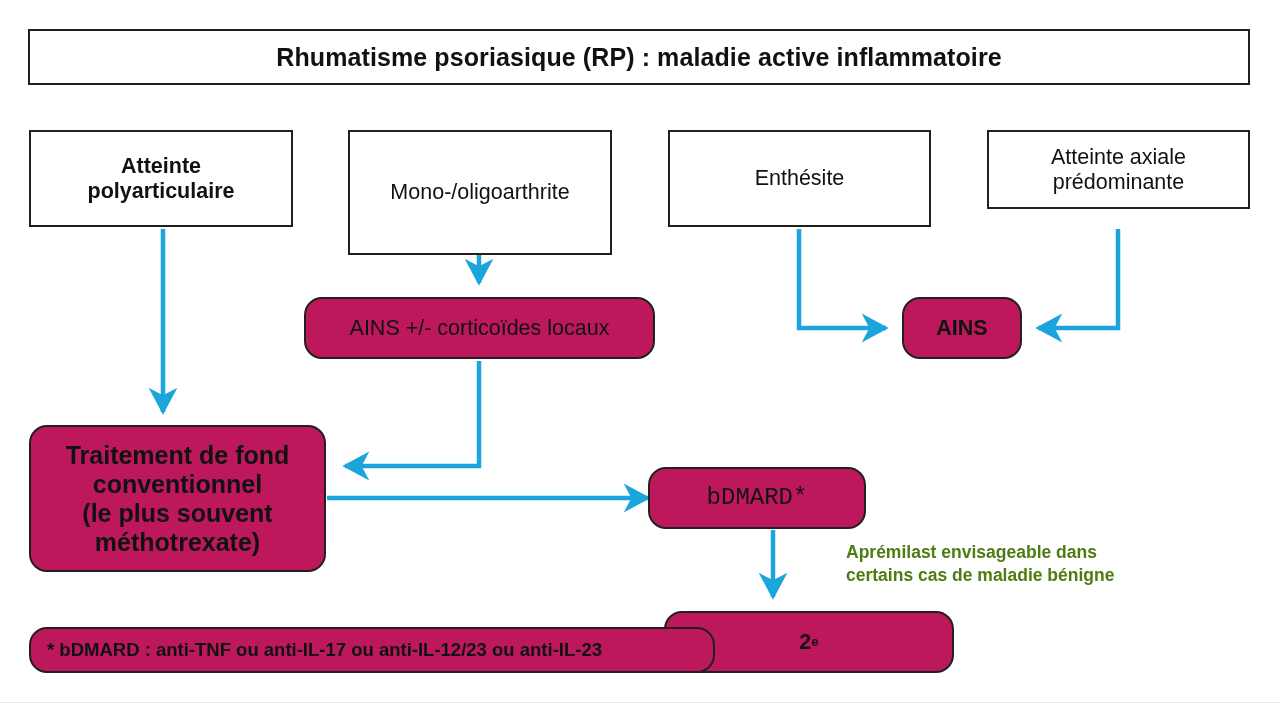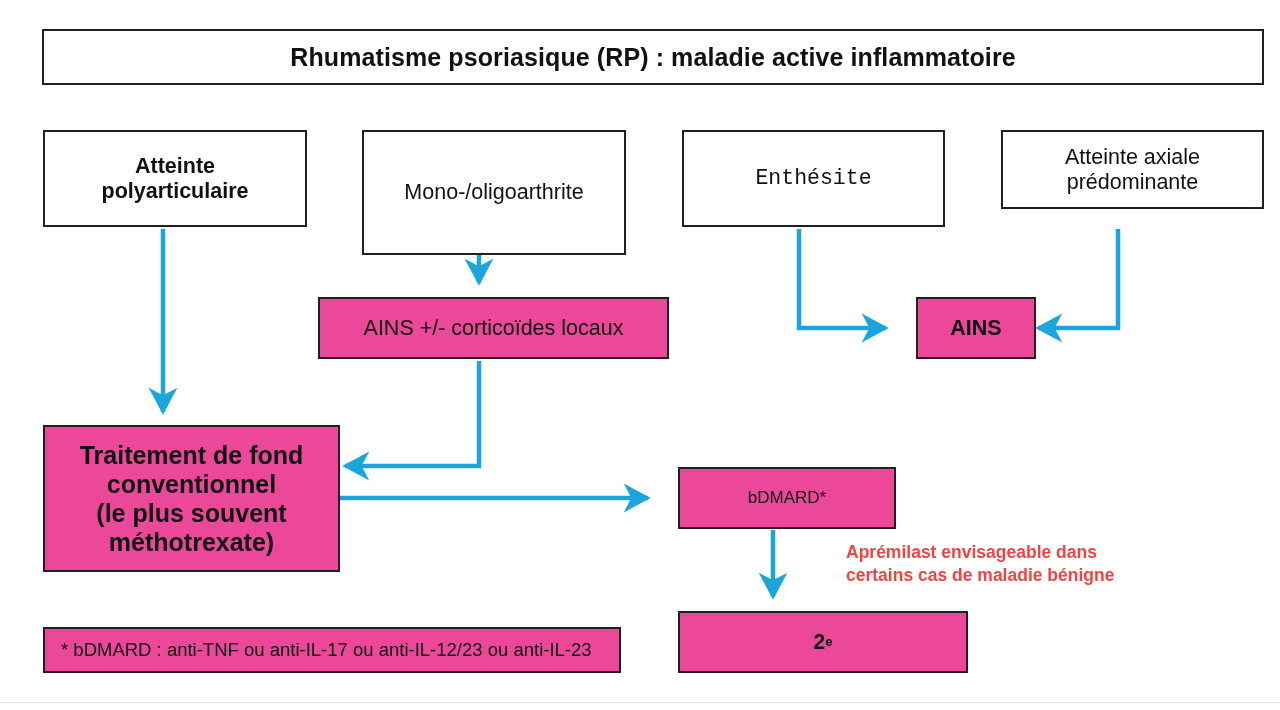--- a/index.html
+++ b/index.html
@@ -25,81 +25,80 @@
     box-sizing: border-box;
     border: 2.5px solid #231f20;
     display: flex;
     align-items: center;
     justify-content: center;
     text-align: center;
     color: #111111;
     line-height: 1.16;
     z-index: 3;
     padding: 0 6px;
-    margin-left: 14px;
   }
   .box.white { background: #ffffff; }
-  .box.blue  { background: #ec4899; }
+  .box.blue  { background: #be185d; border-radius: 18px; }
 
   #title-box {
     left: 28px; top: 29px; width: 1222px; height: 56px;
     font-size: 25px;
     font-weight: bold;
     letter-spacing: 0.1px;
   }
   #box-poly {
     left: 29px; top: 130px; width: 264px; height: 97px;
     font-size: 21.5px; font-weight: bold;
   }
   #box-mono {
     left: 348px; top: 130px; width: 264px; height: 125px;
     font-size: 21.5px; font-weight: normal;
   }
   #box-enth {
     left: 668px; top: 130px; width: 263px; height: 97px;
-    font-size: 21.5px; font-weight: normal; font-family: Liberation Mono, monospace;
+    font-size: 21.5px; font-weight: normal;
   }
   #box-axial {
     left: 987px; top: 130px; width: 263px; height: 79px;
     font-size: 21.5px; font-weight: normal;
   }
   #box-ains-cortico {
     left: 304px; top: 297px; width: 351px; height: 62px;
     font-size: 21.5px; font-weight: normal;
   }
   #box-ains {
     left: 902px; top: 297px; width: 120px; height: 62px;
     font-size: 21.5px; font-weight: bold;
   }
   #box-traitement {
     left: 29px; top: 425px; width: 297px; height: 147px;
     font-size: 25px; font-weight: bold;
   }
   #box-bdmard {
-    left: 664px; top: 467px; width: 218px; height: 62px;
-    font-size: 17px; font-weight: normal;
+    left: 648px; top: 467px; width: 218px; height: 62px;
+    font-size: 24px; font-weight: normal; font-family: Liberation Mono, monospace;
   }
   #box-bdmard2 {
     left: 664px; top: 611px; width: 290px; height: 62px;
     font-size: 21.5px; font-weight: bold;
   }
   #box-footnote {
-    left: 29px; top: 627px; width: 578px; height: 46px;
-    font-size: 18.5px; font-weight: normal;
+    left: 29px; top: 627px; width: 686px; height: 46px;
+    font-size: 18.5px; font-weight: bold;
     justify-content: flex-start;
     padding-left: 16px;
     text-align: left;
   }
 
   .note {
     position: absolute;
     left: 846px; top: 541px; width: 300px;
     font-size: 17.5px;
     font-weight: bold;
-    color: #ef4444;
+    color: #4d7c0f;
     line-height: 1.32;
     text-align: left;
     z-index: 3;
   }
   sup {
     font-size: 0.62em;
     vertical-align: super;
     line-height: 0;
   }
   .multiline { white-space: pre-line; }

